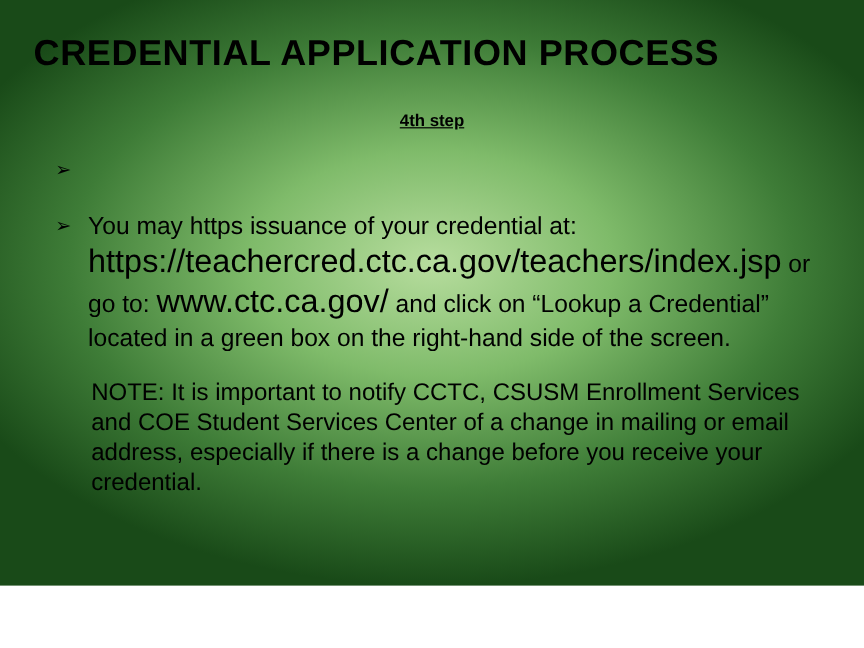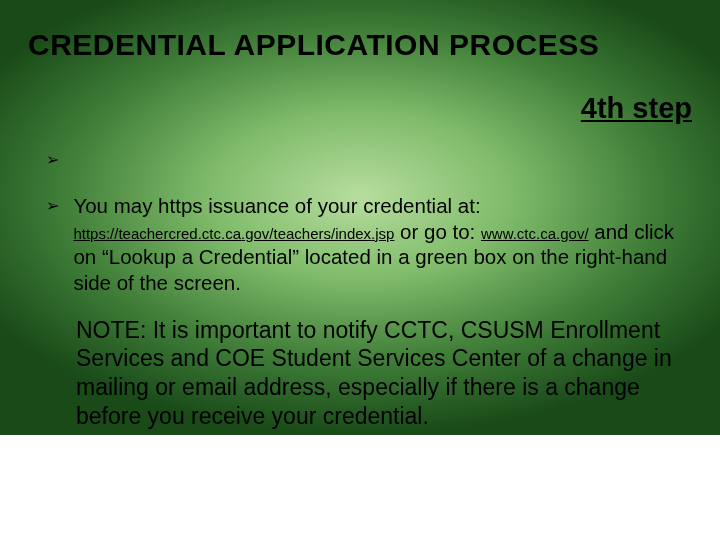--- a/index.html
+++ b/index.html
@@ -5,41 +5,41 @@
   html, body {
     margin: 0;
     padding: 0;
     width: 720px;
     height: 540px;
     overflow: hidden;
     font-family: Arial, Helvetica, sans-serif;
   }
   .slide {
     width: 720px;
-    height: 435px;
+    height: 488px;
     box-sizing: border-box;
     background: radial-gradient(ellipse 60% 55% at 50% 45%,
         #b7dd9e 0%,
         #7fbb6a 35%,
         #3e7c37 70%,
         #194a18 100%);
     padding: 28px 28px 20px 28px;
     color: #000;
   }
   .title {
     font-size: 30px;
     font-weight: bold;
     letter-spacing: 0.5px;
     margin-bottom: 30px;
   }
   .step {
-    font-size: 29px;
+    font-size: 14px;
     font-weight: bold;
     text-decoration: underline;
-    text-align: right;
+    text-align: center;
     margin-bottom: 22px;
   }
   .bullets {
     padding-left: 18px;
   }
   .bullet-row {
     display: flex;
     align-items: flex-start;
     margin-bottom: 20px;
   }
@@ -48,28 +48,27 @@
     font-size: 16px;
     line-height: 26px;
     margin-right: 14px;
     color: #000;
   }
   .bullet-text {
     font-size: 20.5px;
     line-height: 1.25;
   }
   .note {
-    font-size: 23px;
+    font-size: 20px;
     line-height: 1.25;
     padding-left: 48px;
     margin-top: 10px;
   }
   .lnk {
-    text-decoration: underline;
-    font-size: 15px;
+    font-size: 27px;
   }
 </style>
 </head>
 <body>
 
 <div class="slide">
 
   <div class="title">CREDENTIAL APPLICATION PROCESS</div>
 
   <div class="step">4th step</div>

